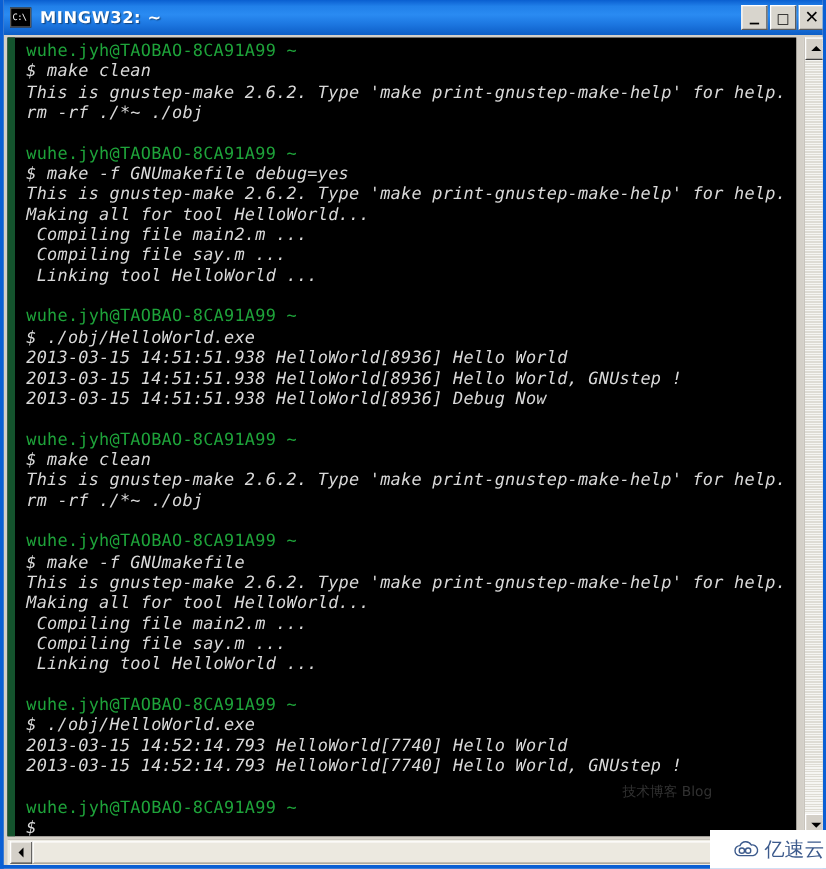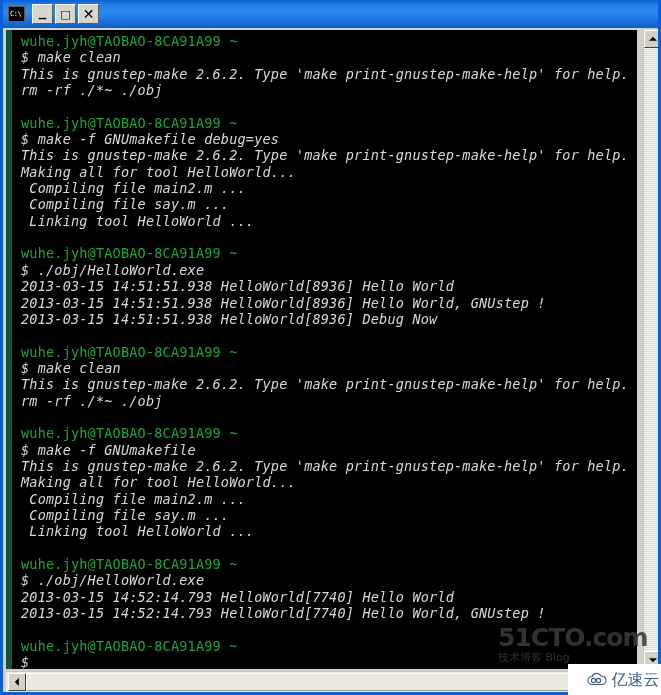--- a/index.html
+++ b/index.html
@@ -278,20 +278,21 @@
     line-height: 18px;
   }
 </style>
 </head>
 <body>
 
 <div class="window">
 
   <div class="titlebar">
     <div class="title-icon"></div>
+    <div class="title-text">MINGW32: ~</div>
     <div class="win-buttons">
       <div class="win-btn min">
         <span class="glyph">_</span>
       </div>
       <div class="win-btn max">
         <span class="glyph">□</span>
       </div>
       <div class="win-btn close">
         <span class="glyph">✕</span>
       </div>
@@ -317,21 +318,20 @@
       <div class="sb-btn left">
         <span class="arrow arr-left"></span>
       </div>
       <div class="hthumb"></div>
     </div>
 
   </div>
 </div>
 
 <div class="wm-51cto">
-  <span class="big">51CTO.com</span>
   <span class="sub">技术博客  Blog</span>
 </div>
 
 <div class="wm-yisuyun">
   <svg class="cloud" viewBox="0 0 44 28">
     <path d="M12 24 A8 8 0 0 1 12 8 A10 10 0 0 1 30 7 A8.5 8.5 0 0 1 33 24 Z" fill="none" stroke="#3c5a8c" stroke-width="2.2"></path>
     <circle cx="15" cy="16" r="4.2" fill="none" stroke="#3c5a8c" stroke-width="2.2"></circle>
     <circle cx="25" cy="16" r="4.2" fill="none" stroke="#3c5a8c" stroke-width="2.2"></circle>
   </svg>
   <span class="cn">亿速云</span>

